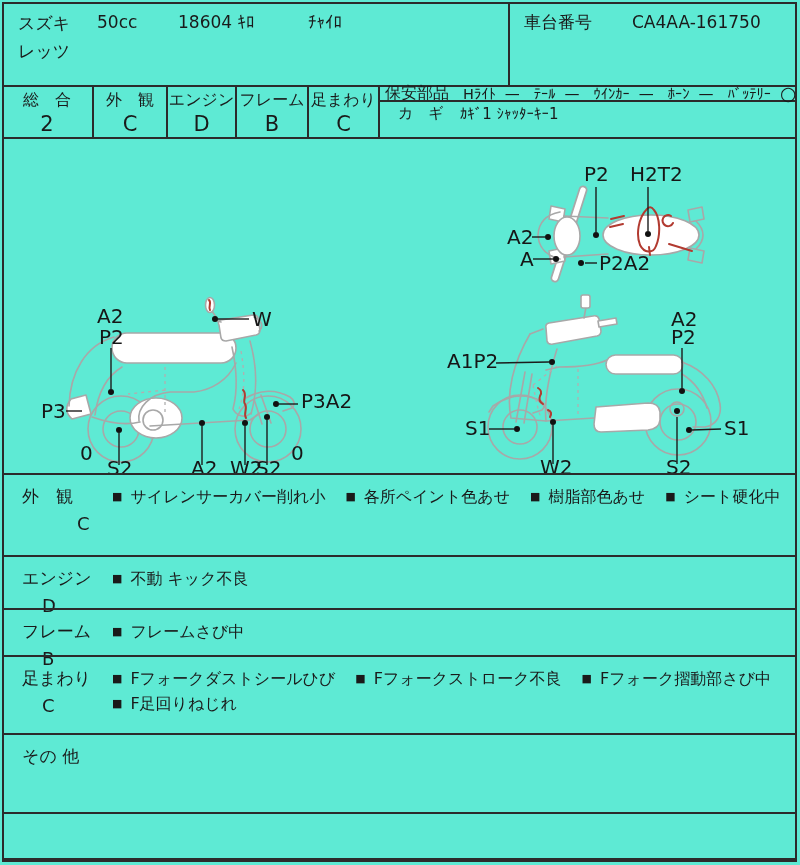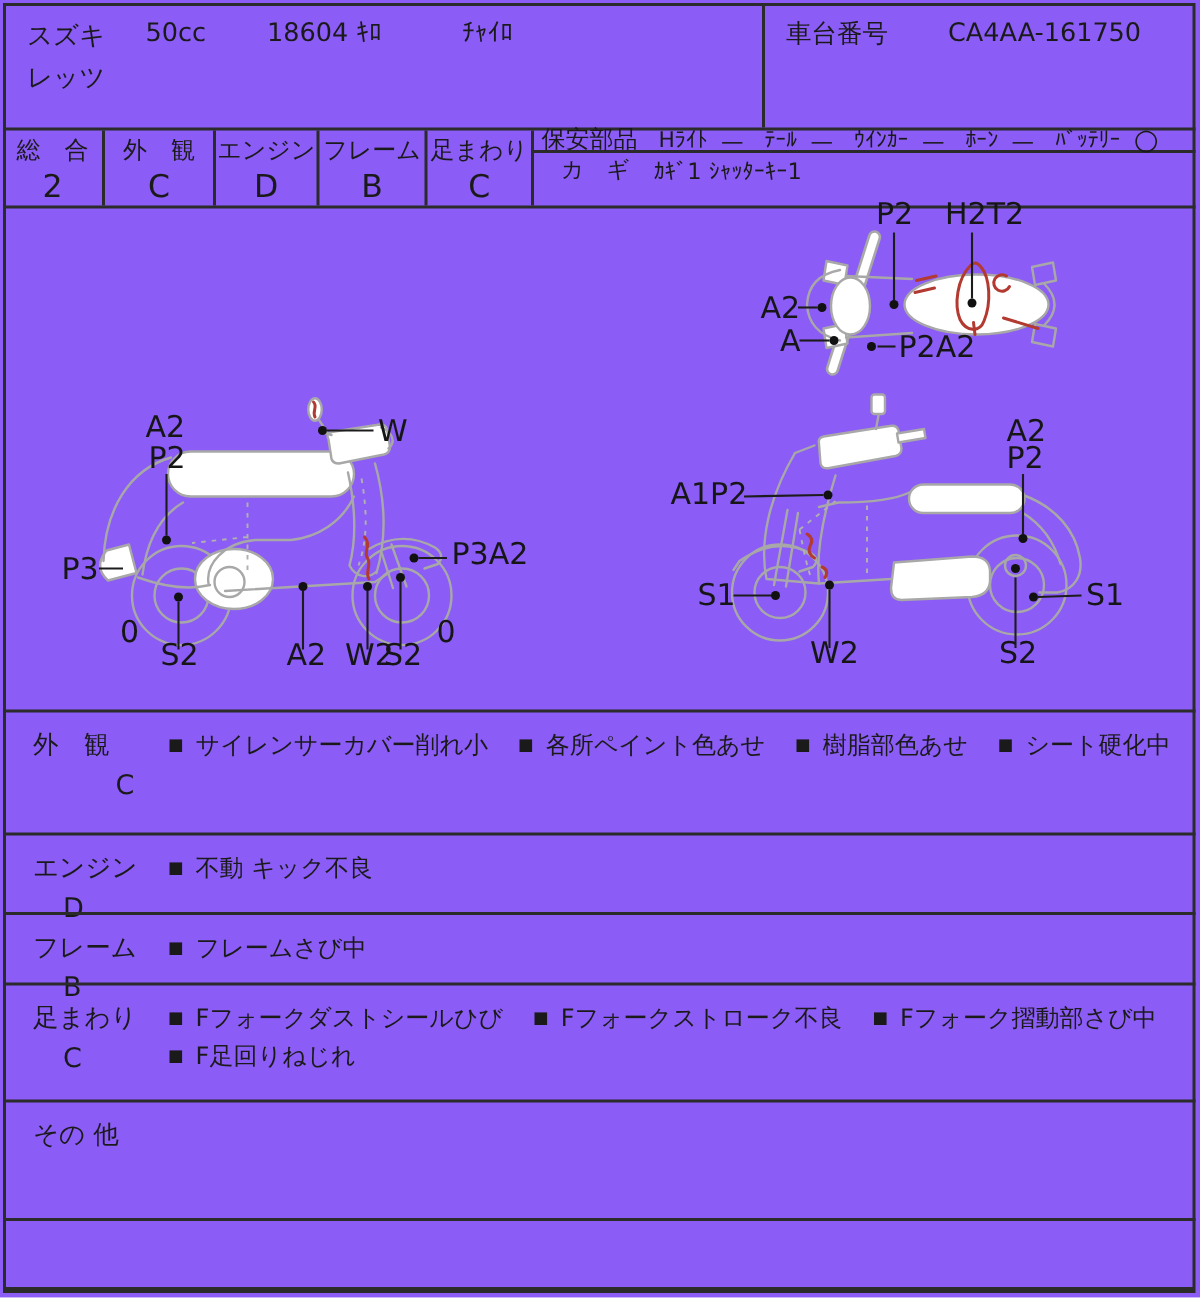--- a/index.html
+++ b/index.html
@@ -1,18 +1,18 @@
 <!DOCTYPE html>
 <html><head>
 <meta charset="utf-8">
 <style>
   * { box-sizing: border-box; margin: 0; padding: 0; }
   html,body { background:#fff; }
   body { font-family: "DejaVu Sans", "Liberation Sans", sans-serif; color:#1a1a1a; }
-  .sheet { position:relative; width:800px; height:865px; background:#8b5cf6; overflow:hidden; }
+  .sheet { position:relative; width:800px; height:865px; background:#5eead4; overflow:hidden; }
   .frame { position:absolute; left:2px; top:2px; width:795px; height:860px;
            border:2px solid #2b2b2b; border-bottom-width:4px; pointer-events:none; z-index:5; }
 
   
   .header-row { position:absolute; left:2px; top:2px; width:795px; height:85px; border-bottom:2px solid #2b2b2b; }
   .header-left { position:absolute; left:0; top:0; width:508px; height:100%; border-right:2px solid #2b2b2b; }
   .hl-span { position:absolute; font-size:17px; white-space:nowrap; }
   .maker   { left:16px;  top:10px; }
   .cc      { left:95px;  top:10px; }
   .mileage { left:176px; top:10px; }
@@ -21,32 +21,32 @@
   .header-right { position:absolute; left:510px; top:0; width:285px; height:100%; padding:6px 0 0 12px; }
   .hr-line { display:flex; height:28px; align-items:center; font-size:17px;gap:16px; }
   .hr-label { width:92px; white-space:pre; }
   .hr-value { white-space:nowrap; }
 
   
   .score-row { position:absolute; left:2px; top:87px; width:795px; height:52px; display:flex; border-bottom:2px solid #2b2b2b; }
   .score-cell { border-right:2px solid #2b2b2b; text-align:center; flex:0 0 auto; }
   .score-cell .s-label { font-size:16px; padding-top:3px; white-space:pre; }
   .score-cell .s-value { font-size:21px; padding-top:1px; }
-  .w0{width:68px}.w1{width:74px}.w2c{width:69px}.w3{width:72px}.w4{width:71px}
+  .w0{width:92px}.w1{width:74px}.w2c{width:69px}.w3{width:72px}.w4{width:71px}
   .safety-cell { flex:1 1 auto; }
   .safety-top { height:15px; border-bottom:2px solid #2b2b2b; display:flex; align-items:center; padding-left:5px; gap:14px; }
   .safety-label { font-size:16px; white-space:nowrap; }
   .safety-item { display:flex; align-items:center; gap:9px; font-size:14.5px; white-space:nowrap;justify-content:center; }
   .safety-status { font-size:15px; }
   .safety-status.circle { font-size:19px; font-weight:700; line-height:1; }
   .safety-bottom { height:21px; display:flex; align-items:flex-end; padding-left:18px; gap:16px; font-size:15px; }
   .key-label { white-space:pre; }
 
   
-  .diagram { position:absolute; left:0; top:125px; width:800px; height:334px; }
+  .diagram { position:absolute; left:0; top:157px; width:800px; height:334px; }
   svg text { font-family:"DejaVu Sans","Liberation Sans",sans-serif; font-size:20px; fill:#161616; }
   .art { stroke:#a8a8a8; stroke-width:1.6; fill:none; stroke-linecap:round; stroke-linejoin:round; }
   .artf { stroke:#a8a8a8; stroke-width:1.6; fill:#ffffff; stroke-linejoin:round; }
   .dash { stroke:#b0b0b0; stroke-width:1.3; fill:none; stroke-dasharray:3 4; }
   .ptr { stroke:#1c1c1c; stroke-width:1.4; fill:none; }
   .dot { fill:#111; }
   .red { stroke:#b23a30; stroke-width:2; fill:none; stroke-linecap:round; }
 
   
   .section { position:absolute; left:2px; width:795px; border-top:2px solid #2b2b2b; display:flex; }

